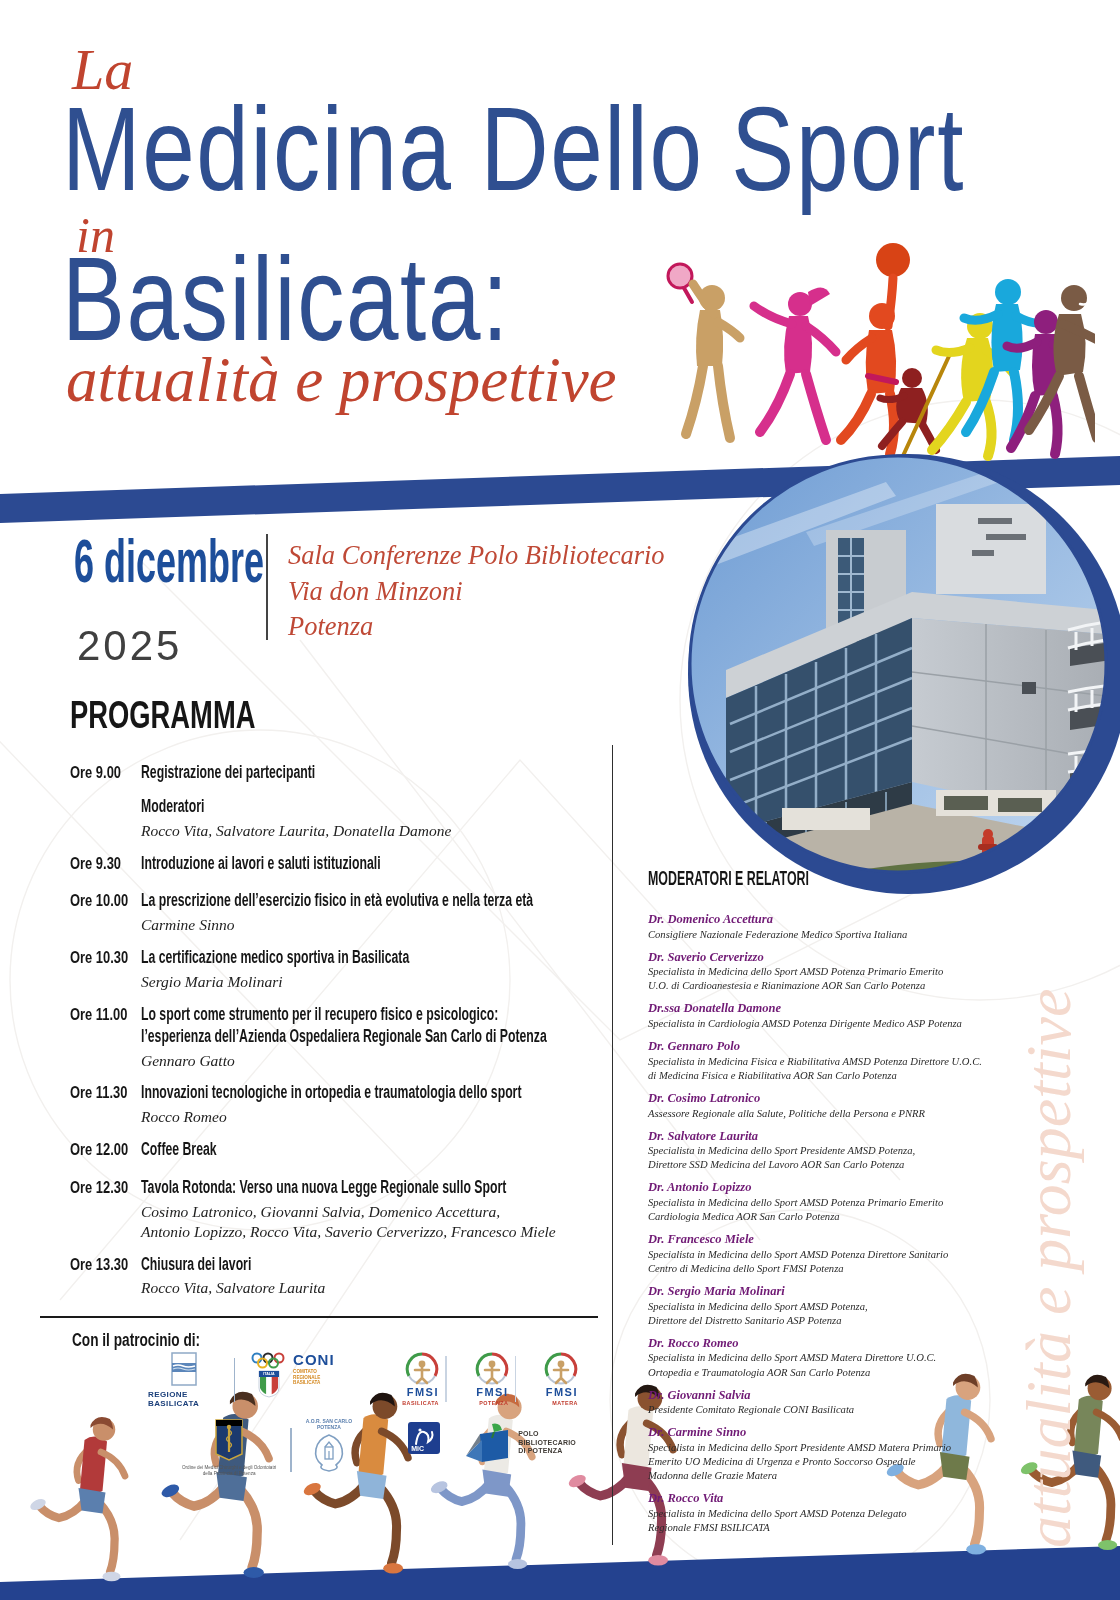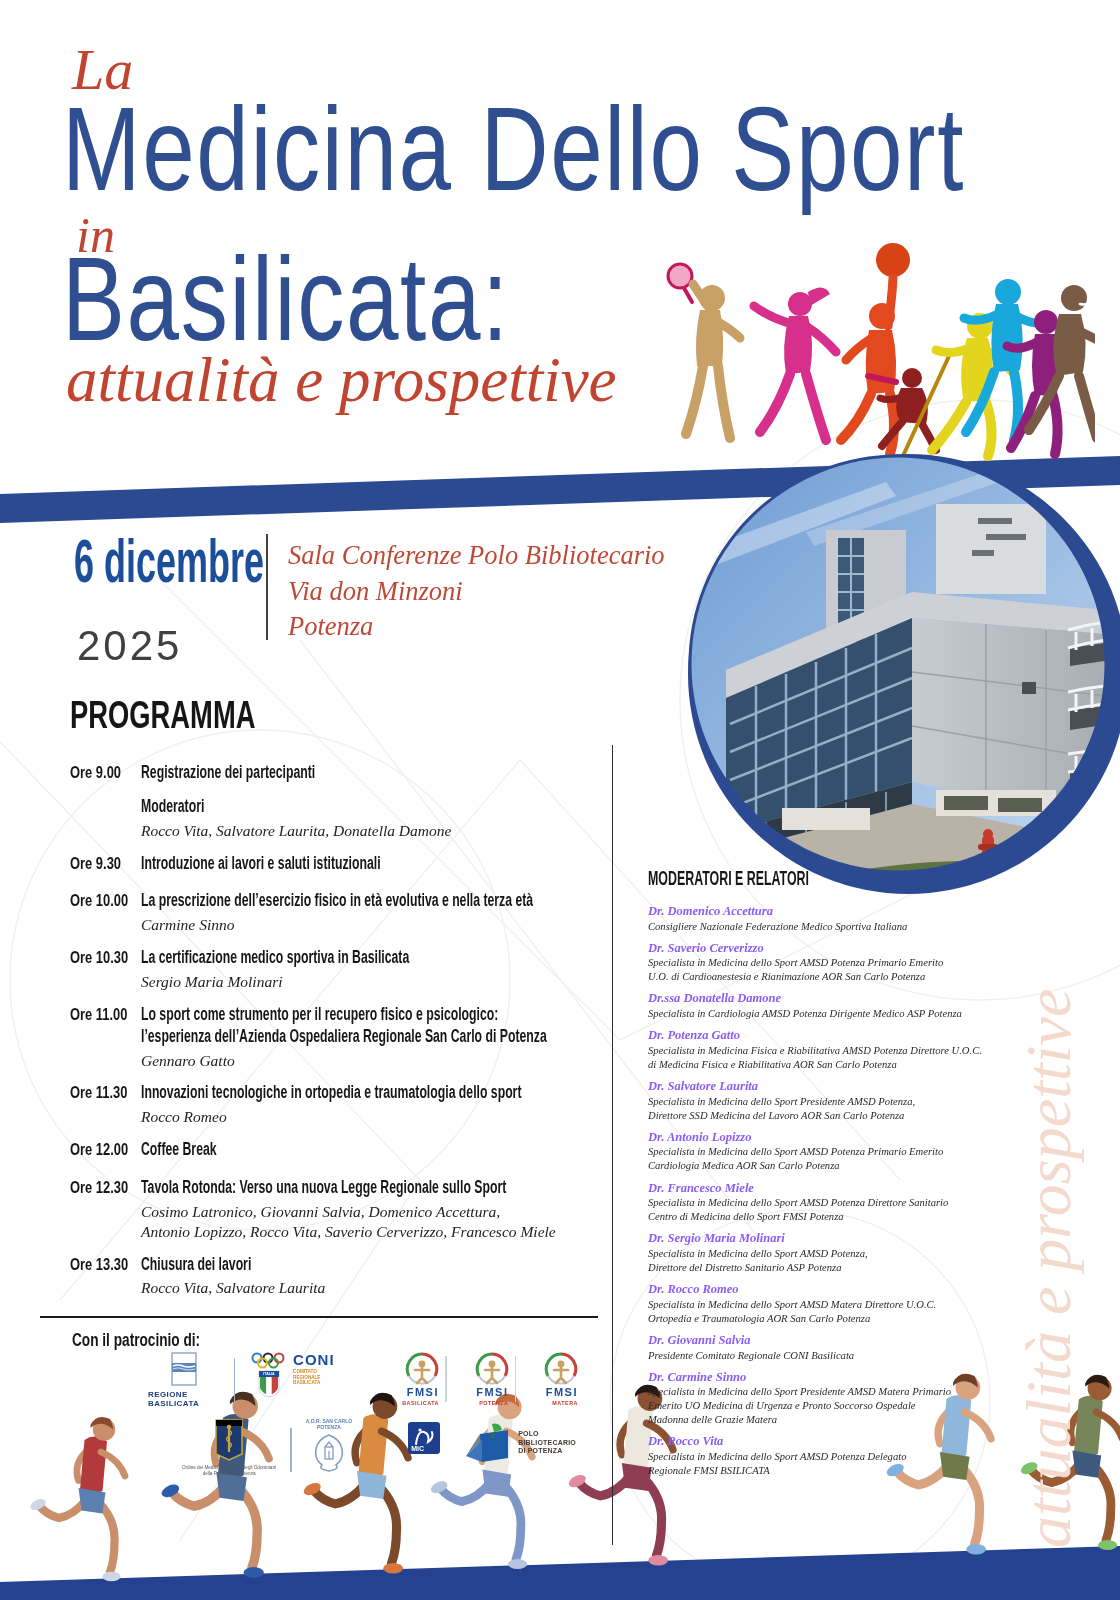--- a/index.html
+++ b/index.html
@@ -36,21 +36,21 @@
   .psub{display:block;width:142%;transform:scaleX(.70);transform-origin:left top;margin-top:12px;
         font:700 17.5px/1.25 "Liberation Sans",sans-serif;color:#161616;}
   .pspk{margin-top:3px;font:italic 15.5px/1.28 "Liberation Serif",serif;color:#222;white-space:pre-line;}
   
   .v-div{left:612px;top:745px;width:1.4px;height:800px;background:#2e2e2e;}
   .h-rule{left:40px;top:1316px;width:558px;height:1.6px;background:#1a1a1a;}
   
   .h-spk{left:648px;top:868px;font:700 20px/1 "Liberation Sans",sans-serif;color:#161616;transform:scaleX(.62);}
   .spk{left:648px;top:904px;width:400px;}
   .sentry{margin-bottom:7px;}
-  .sname{font:italic 700 12.5px/1.25 "Liberation Serif",serif;color:#8b5cf6;}
+  .sname{font:italic 700 12.5px/1.25 "Liberation Serif",serif;color:#701a75;margin-top:8px;}
   .sbio{font:italic 10.6px/1.33 "Liberation Serif",serif;color:#2a2a2a;white-space:pre-line;}
   
   .h-pat{left:72px;top:1332px;font:700 17.5px/1 "Liberation Sans",sans-serif;color:#161616;transform:scaleX(.78);}
   .logos{left:148px;top:1352px;width:430px;z-index:5;}
   .lrow{display:flex;align-items:flex-start;}
   .lrow2{margin-top:10px;}
   .lsep{width:1.5px;height:44px;background:#9fb4cc;margin:6px 14px 0 14px;}
   .lblk{display:flex;flex-direction:column;align-items:center;}
   .cap-reg{font:700 8px "Liberation Sans",sans-serif;color:#1b3f7a;letter-spacing:.4px;margin-top:4px;}
   .coni-wrap{display:flex;align-items:flex-start;gap:4px;}
@@ -405,23 +405,27 @@
     <div class="sentry">
         <div class="sname">Dr. Saverio Cerverizzo</div>
         <div class="sbio">Specialista in Medicina dello Sport AMSD Potenza Primario Emerito
 U.O. di Cardioanestesia e Rianimazione AOR San Carlo Potenza</div>
       </div>
     <div class="sentry">
         <div class="sname">Dr.ssa Donatella Damone</div>
         <div class="sbio">Specialista in Cardiologia AMSD Potenza Dirigente Medico ASP Potenza</div>
       </div>
     <div class="sentry">
-        <div class="sname">Dr. Potenza Gatto</div>
+        <div class="sname">Dr. Gennaro Polo</div>
         <div class="sbio">Specialista in Medicina Fisica e Riabilitativa AMSD Potenza Direttore U.O.C.
 di Medicina Fisica e Riabilitativa AOR San Carlo Potenza</div>
+      </div>
+    <div class="sentry">
+        <div class="sname">Dr. Cosimo Latronico</div>
+        <div class="sbio">Assessore Regionale alla Salute, Politiche della Persona e PNRR</div>
       </div>
     <div class="sentry">
         <div class="sname">Dr. Salvatore Laurita</div>
         <div class="sbio">Specialista in Medicina dello Sport Presidente AMSD Potenza,
 Direttore SSD Medicina del Lavoro AOR San Carlo Potenza</div>
       </div>
     <div class="sentry">
         <div class="sname">Dr. Antonio Lopizzo</div>
         <div class="sbio">Specialista in Medicina dello Sport AMSD Potenza Primario Emerito
 Cardiologia Medica AOR San Carlo Potenza</div>

